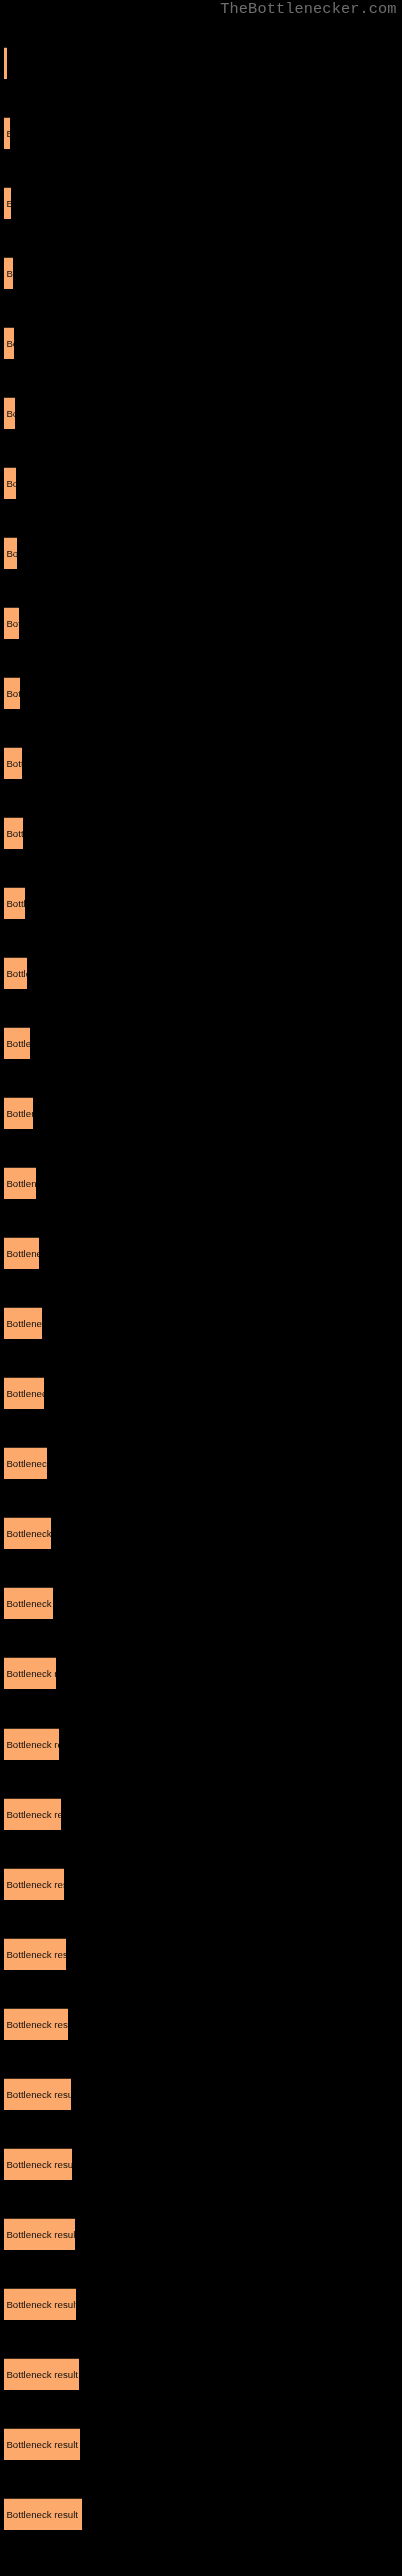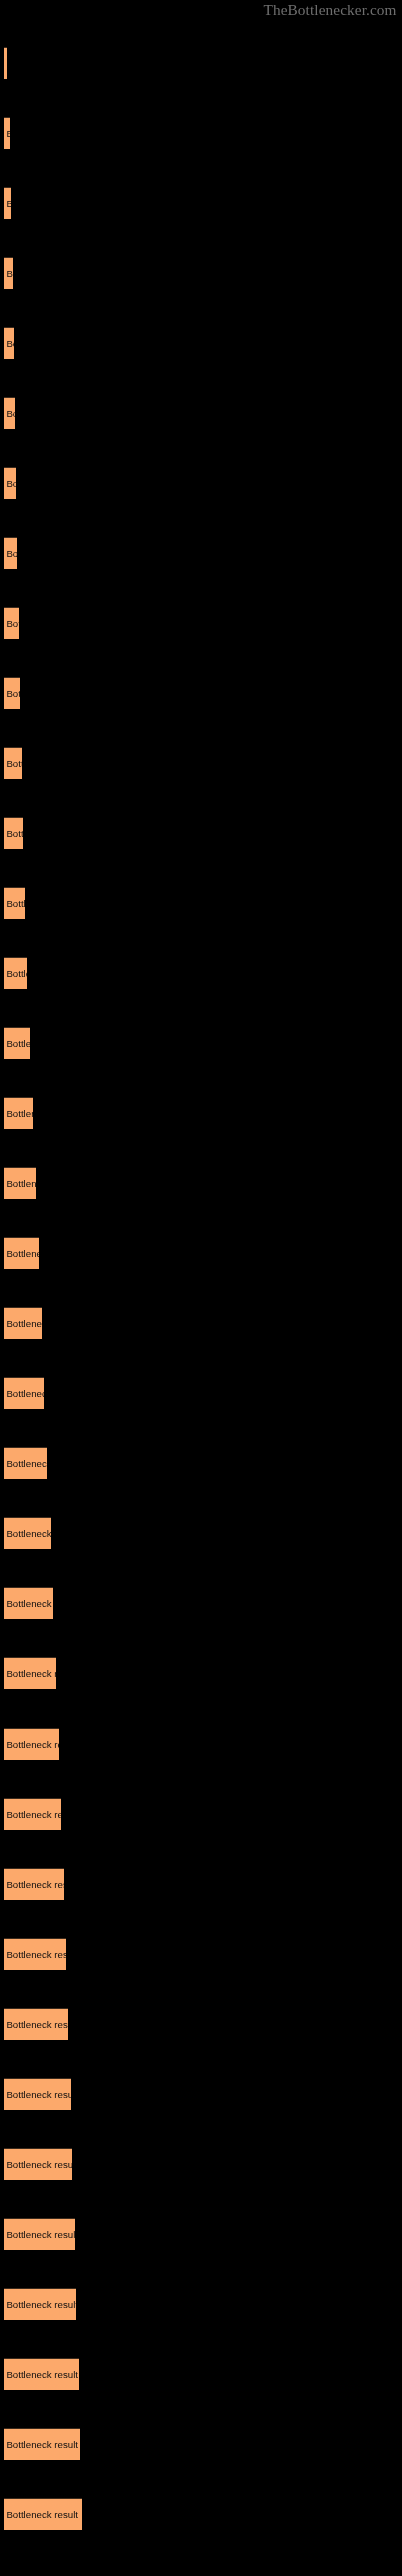--- a/index.html
+++ b/index.html
@@ -19,21 +19,21 @@
     inset: 0;
     width: 403px;
     height: 2576px;
     background: #000000;
   }
   #watermark {
     position: absolute;
     top: 0.8px;
     right: 6.4px;
     color: #6e6e6e;
-    font-family: Liberation Serif, serif;
+    font-family: Liberation Mono, monospace;
     font-size: 15.3px;
     line-height: 17.7px;
     letter-spacing: 0.1px;
     white-space: nowrap;
     user-select: none;
   }
   #plot-area {
     position: absolute;
     left: 0;
     top: 0;

